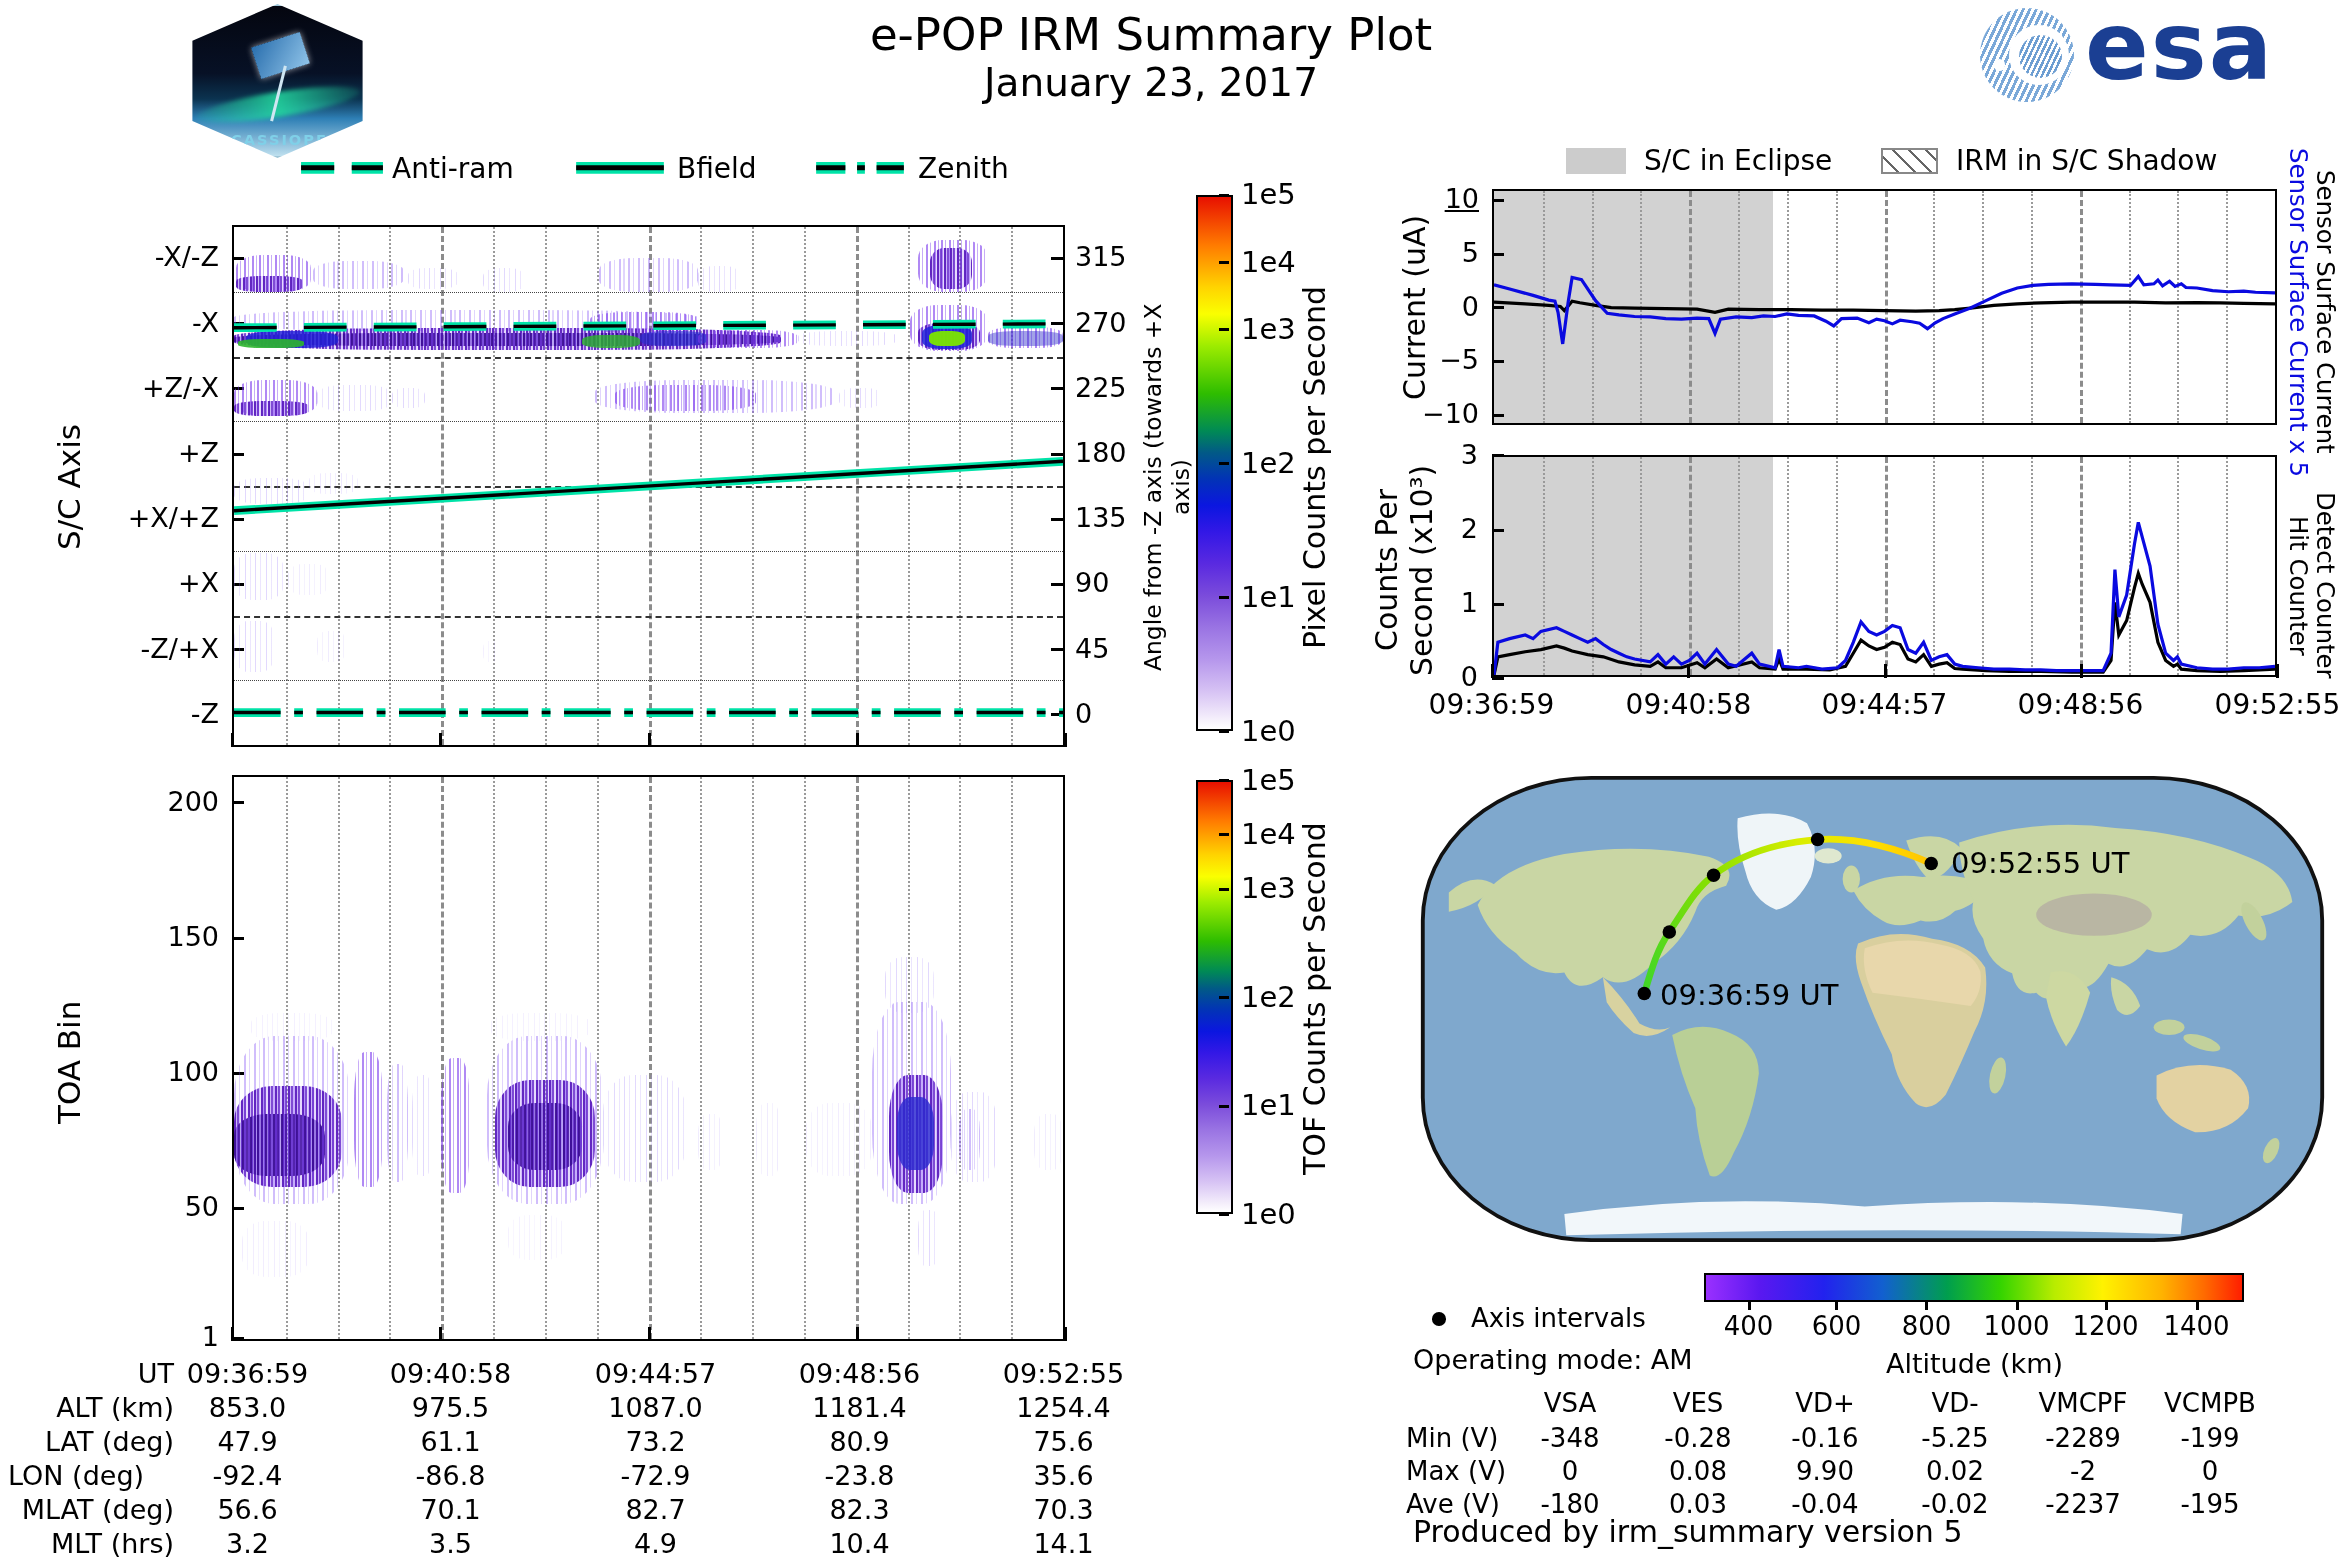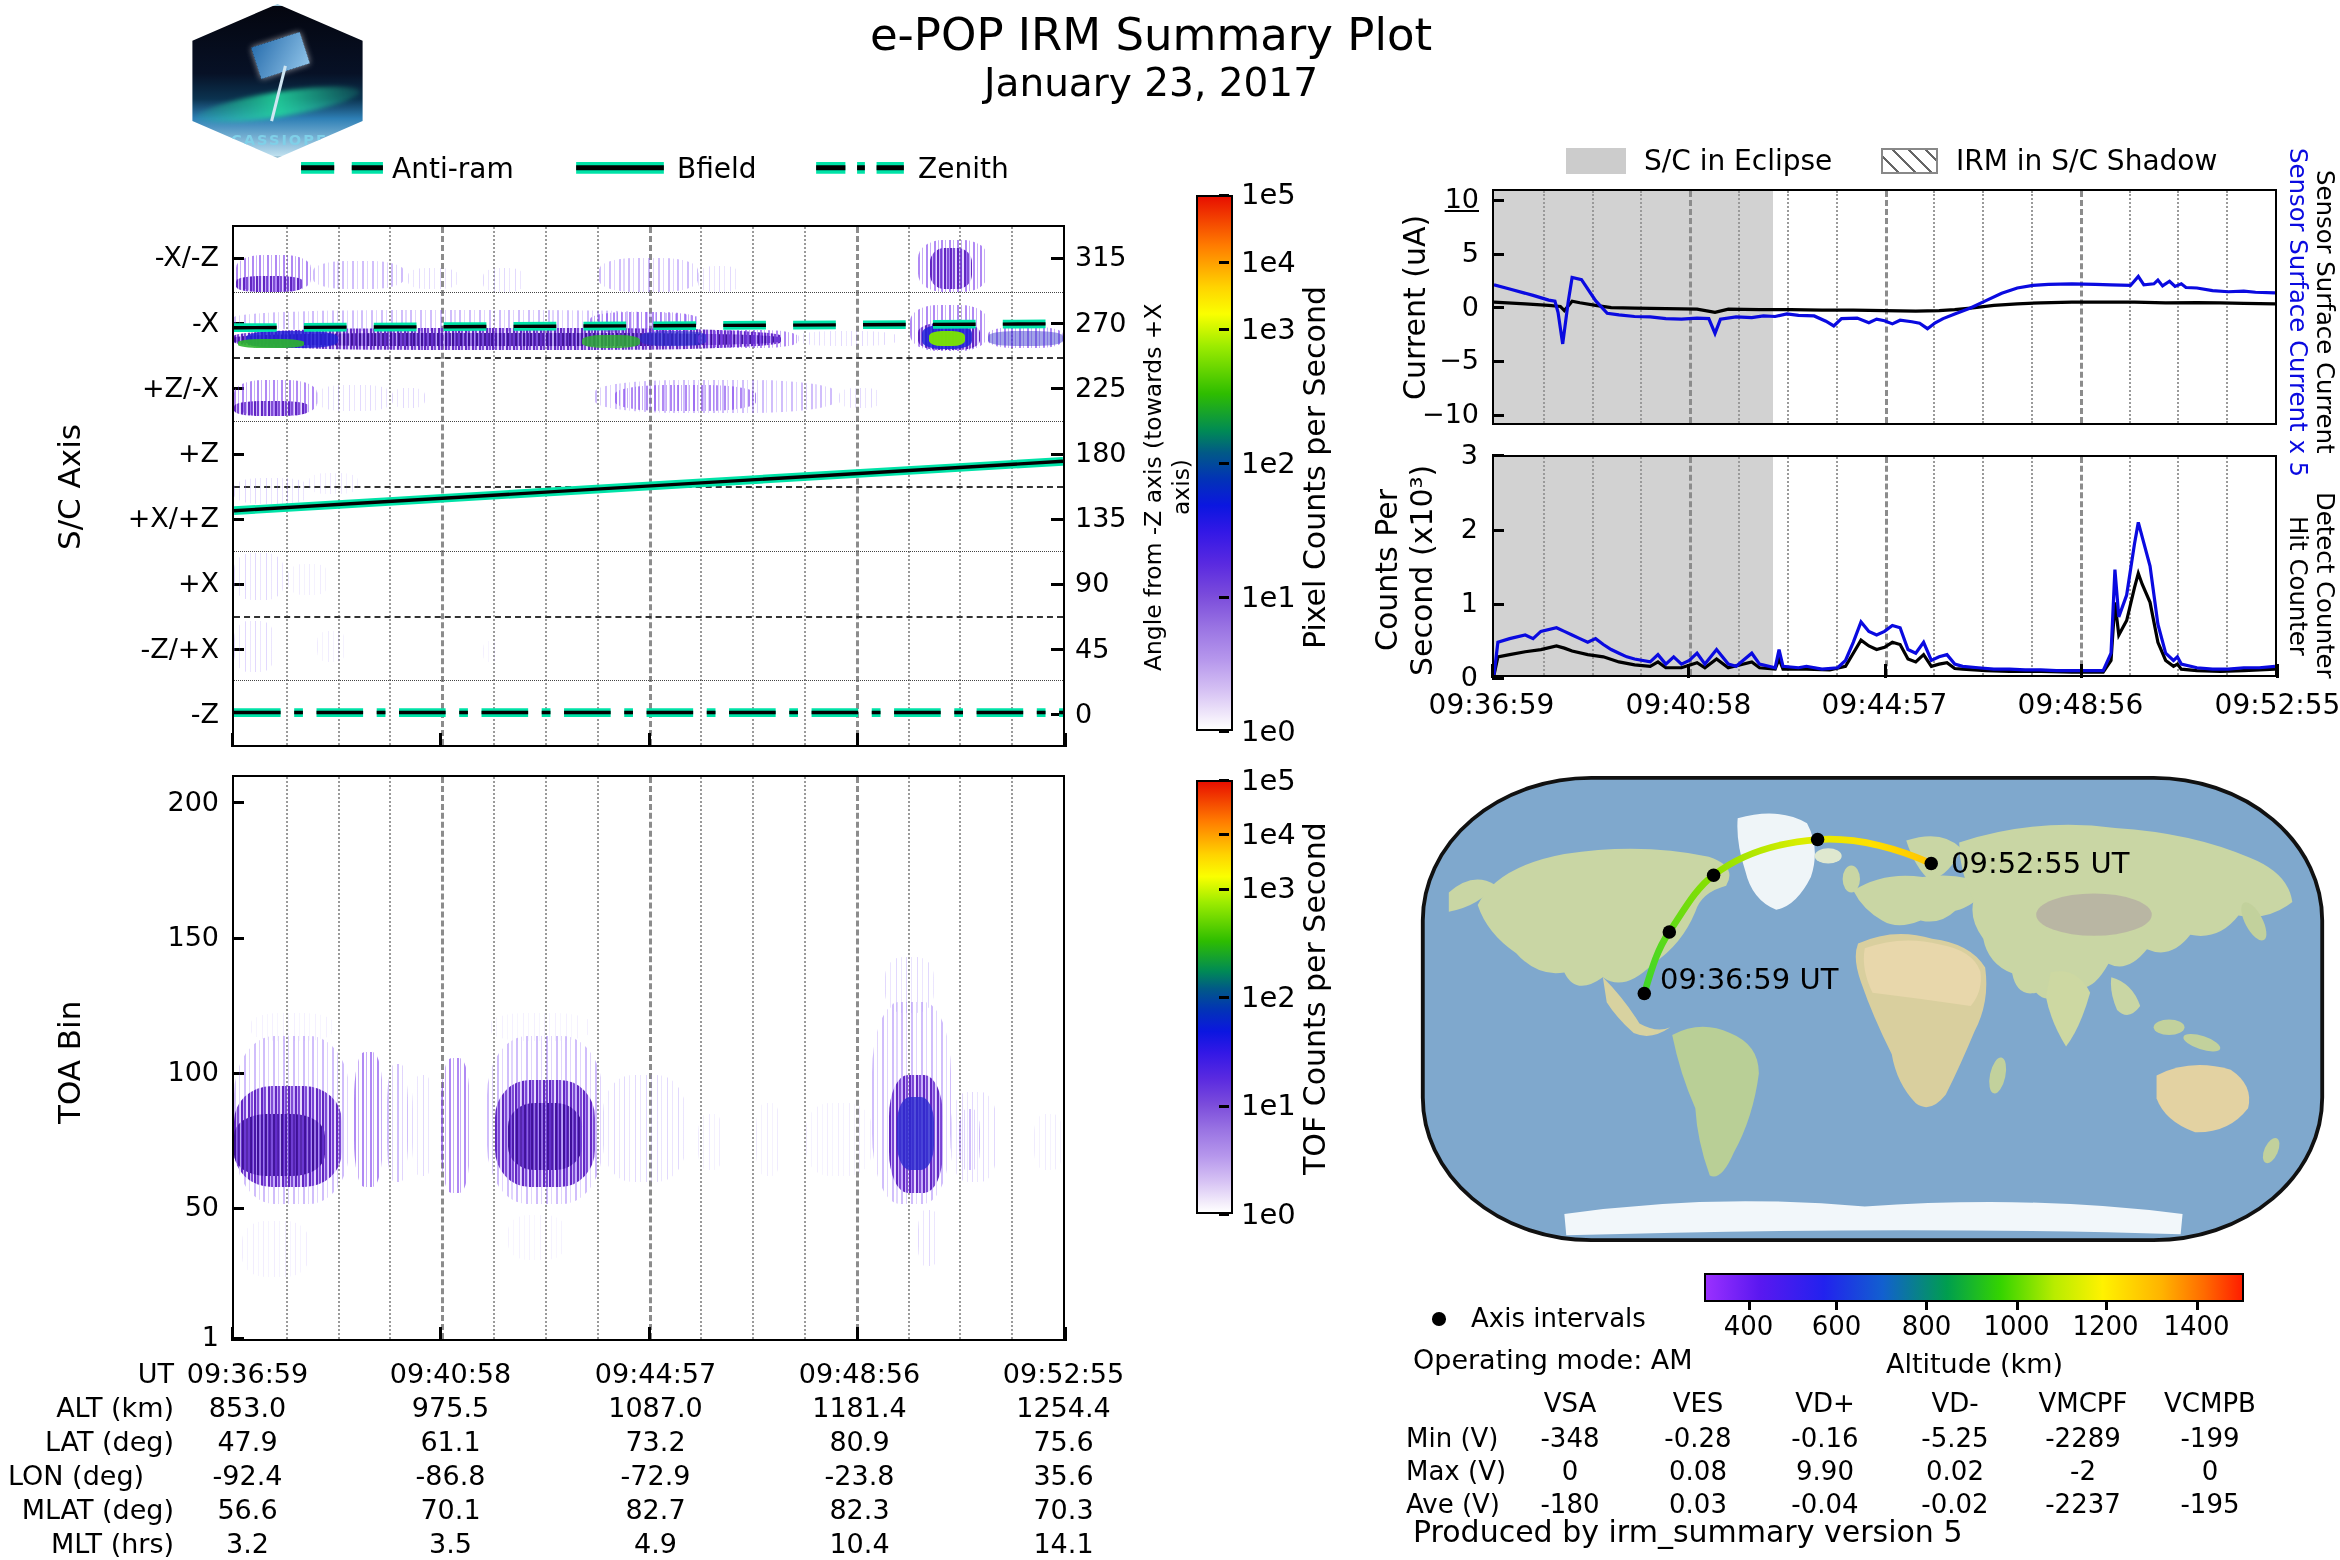--- a/index.html
+++ b/index.html
@@ -41,20 +41,28 @@
       <div class="abs" style="left:7.8px;top:86px;width:166px;height:25px;background:linear-gradient(90deg,rgba(35,220,160,.1),rgba(35,220,160,.85),rgba(35,220,160,.15));border-radius:50%;transform:rotate(-9deg);filter:blur(2px);"></div>
       <div class="abs" style="left:68px;top:33px;width:51px;height:33px;background:linear-gradient(135deg,#2a6fae,#8fc3e8);transform:rotate(-18deg);box-shadow:0 0 5.9px rgba(255,255,255,.6);"></div>
       <div class="abs" style="left:90px;top:59px;width:2.9px;height:57px;background:#cfe6f2;transform:rotate(14deg);"></div>
       <div class="abs" style="left:0;top:125px;width:185px;text-align:center;font-size:14.6px;letter-spacing:2px;color:#7fd0e8;font-weight:bold;">CASSIOPE</div>
     </div>
   </div>
 
   <div class="abs" style="left:683px;top:7.8px;width:936px;text-align:center;font-size:45px;">e-POP IRM Summary Plot</div>
   <div class="abs" style="left:683px;top:60px;width:936px;text-align:center;font-size:39px;">January 23, 2017</div>
 
+  <div class="abs" style="left:1980px;top:5.9px;width:332px;height:98px;">
+    <div class="abs" style="left:0;top:2px;width:94px;height:94px;border-radius:50%;background:repeating-linear-gradient(115deg,#ffffff 0 2.9px,#7aa8d8 2.9px 5.9px);overflow:hidden;">
+      <div class="abs" style="left:29px;top:17.6px;width:60px;height:60px;border-radius:50%;background:#fff;"></div>
+      <div class="abs" style="left:39px;top:27px;width:43px;height:43px;border-radius:50%;background:repeating-linear-gradient(115deg,#ffffff 0 2.4px,#6d9ed2 2.4px 4.9px);"></div>
+      <div class="abs" style="left:13.7px;top:51px;width:11.7px;height:11.7px;border-radius:50%;background:#fff;"></div>
+    </div>
+    <div class="abs" style="left:105px;top:-13.7px;width:224px;font-size:94px;font-weight:bold;color:#1b3f93;letter-spacing:2px;">esa</div>
+  </div>
 
   <div class="abs" style="left:283px;top:152px;width:800px;height:35px;font-size:28px;">
     <svg class="abs" style="left:17.6px;top:7.8px;" width="82" height="15.6" viewBox="0 0 84 16">
         <line x1="0" y1="8" x2="84" y2="8" stroke="#00e3a8" stroke-width="12" stroke-dasharray="34 18"></line>
         <line x1="0" y1="8" x2="84" y2="8" stroke="#000" stroke-width="5" stroke-dasharray="34 18"></line>
       </svg>
     <span class="abs" style="left:109px;top:0;">Anti-ram</span>
     <svg class="abs" style="left:293px;top:7.8px;" width="88" height="15.6" viewBox="0 0 90 16">
         <line x1="0" y1="8" x2="90" y2="8" stroke="#00e3a8" stroke-width="12"></line>
         <line x1="0" y1="8" x2="90" y2="8" stroke="#000" stroke-width="5"></line>
@@ -290,21 +298,21 @@
       </defs>
       <path d="M233,227 C241,200 247,180 259,163 C275,139 287,117 305,104 C335,81 374,70 413,67 C456,64 501,78 531,92" fill="none" stroke="url(#trk)" stroke-width="7" stroke-linecap="round"></path>
       <g id="trackdots">
           <circle cx="233" cy="227" r="7" fill="#000"></circle>
           <circle cx="259" cy="163" r="7" fill="#000"></circle>
           <circle cx="305" cy="104" r="7" fill="#000"></circle>
           <circle cx="413" cy="67" r="7" fill="#000"></circle>
           <circle cx="531" cy="92" r="7" fill="#000"></circle>
         </g>
     </svg>
-    <div class="maplbl" style="left:241px;top:187px;text-align:right;">09:36:59 UT</div>
+    <div class="maplbl" style="left:241px;top:203px;text-align:right;">09:36:59 UT</div>
     <div class="maplbl" style="left:532px;top:71px;">09:52:55 UT</div>
   </div>
 
   <div class="abs" style="left:1432px;top:1312px;width:13.7px;height:13.7px;border-radius:50%;background:#000;"></div>
   <div class="abs" style="left:1471px;top:1303px;font-size:26px;">Axis intervals</div>
   <div class="abs" style="left:1413px;top:1344px;font-size:27px;">Operating mode: AM</div>
 
   <div id="cbAlt" class="cb cbrain" style="left:1704px;top:1273px;width:540px;height:29px;"></div>
   <div class="abs" style="left:1828px;top:1348px;width:293px;text-align:center;font-size:27px;">Altitude (km)</div>
 

